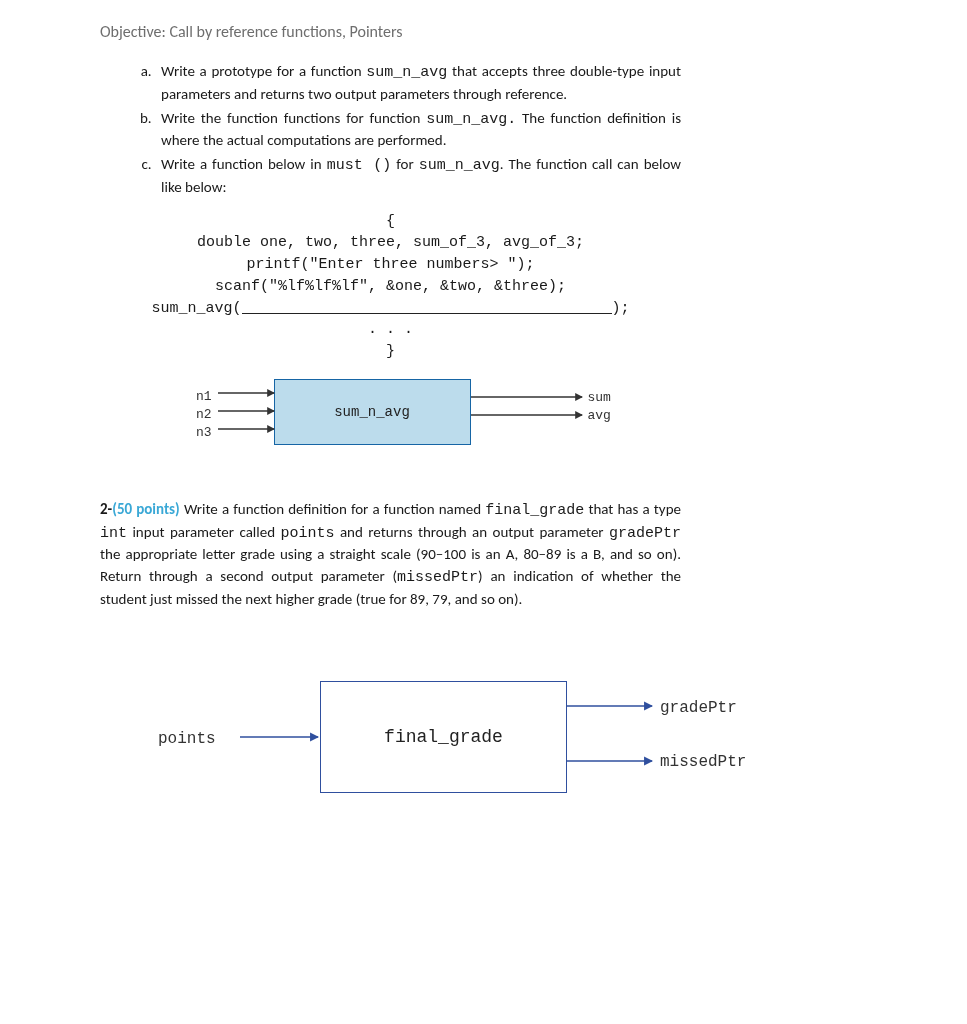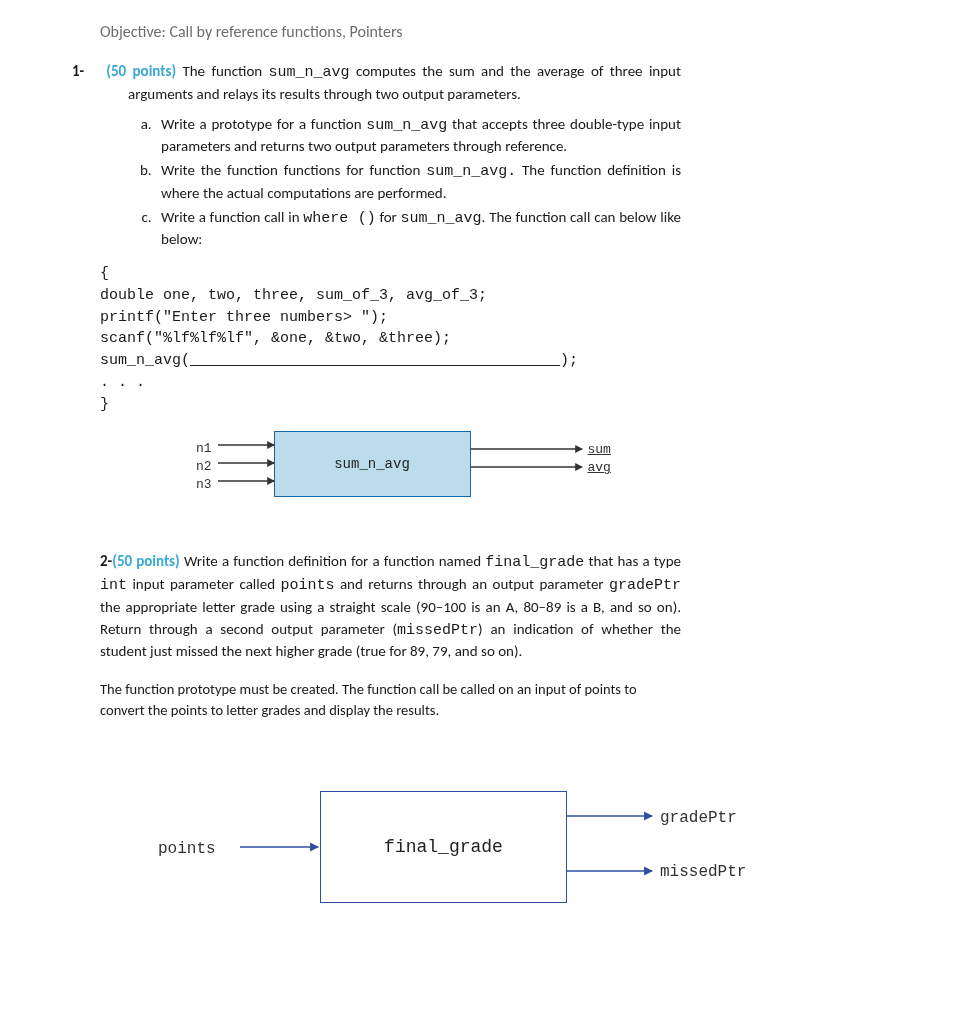--- a/index.html
+++ b/index.html
@@ -49,20 +49,21 @@
     padding-left: 6px;
     margin-bottom: 2px;
     text-align: justify;
   }
   pre.codeblock {
     font-family: "Courier New", Courier, monospace;
     font-size: 15px;
     white-space: pre;
     margin: 4px 0 0 0;
     line-height: 1.45;
+    text-align: center;
   }
   .underline-blank {
     display: inline-block;
     border-bottom: 1px solid #222;
     width: 370px;
     height: 14px;
     vertical-align: -2px;
   }
 
   
@@ -84,21 +85,21 @@
     display: flex;
     align-items: center;
     justify-content: center;
     font-family: "Courier New", monospace;
     font-size: 14px;
     color: #222;
   }
   .d1-left-labels { position: absolute; left: 22px; top: 9px; line-height: 18px; text-align:right; width:24px;}
   .d1-left-labels span { display:block; }
   .d1-right-labels { position: absolute; left: 422px; top: 10px; line-height: 18px;}
-  .d1-right-labels span{ display:block;text-decoration:underline; }
+  .d1-right-labels span{ display:block; }
   .d1 svg { position:absolute; left:0; top:0; }
 
   
   .q2 { margin-top: 40px; }
   .q2 p { margin: 0 0 16px 0; }
   .q2 .body { text-align: justify; line-height:1.45;}
 
   
   .diagram2 {
     position: relative;
@@ -126,34 +127,30 @@
   .d2-right2 { position: absolute; left: 560px; top: 70px;}
   .d2 svg { position:absolute; left:0; top:0; }
 </style>
 </head>
 <body>
 
 <div class="page">
 
   <div class="objective">Objective: Call by reference functions, Pointers</div>
 
-  <div class="justify q1-body" style="text-indent:-28px;">
-    <span class="q-num">1- </span>
-    <span class="q-points">(50 points)</span><span> The function </span><span class="mono">sum_n_avg</span><span> computes the sum and the average of three input arguments and relays its results through two output parameters.</span>
-  </div>
 
   <ol class="sublist">
     <li>
       <span>Write a prototype for a function </span><span class="mono">sum_n_avg</span><span> that accepts three double-type input parameters and returns two output parameters through reference.</span>
     </li>
     <li>
       <span>Write the function functions for function </span><span class="mono">sum_n_avg.</span><span>  The function definition is where the actual computations are performed.</span>
     </li>
     <li>
-      <span>Write a function call in </span><span class="mono">where ()</span><span> for </span><span class="mono">sum_n_avg</span><span>. The function call can below like below:</span>
+      <span>Write a function below in </span><span class="mono">must ()</span><span> for </span><span class="mono">sum_n_avg</span><span>. The function call can below like below:</span>
     </li>
   </ol>
 
   <pre class="codeblock"><span>{</span>
 <span>double one, two, three, sum_of_3, avg_of_3;</span>
 <span>printf("Enter three numbers&gt; ");</span>
 <span>scanf("%lf%lf%lf", &amp;one, &amp;two, &amp;three);</span>
 <span>sum_n_avg(</span><span class="underline-blank"></span><span>);</span>
 <span>. . .</span>
 <span>}</span></pre>
@@ -180,21 +177,20 @@
       <line x1="52" y1="50" x2="108" y2="50" stroke="#333" stroke-width="1.3" marker-end="url(#ah1)"></line>
       <line x1="305" y1="18" x2="416" y2="18" stroke="#333" stroke-width="1.3" marker-end="url(#ah1)"></line>
       <line x1="305" y1="36" x2="416" y2="36" stroke="#333" stroke-width="1.3" marker-end="url(#ah1)"></line>
     </svg>
   </div>
 
   <div class="q2">
     <p class="body">
       <span class="q-num">2- </span><span class="q-points">(50 points)</span><span> Write a function definition for a function named </span><span class="mono">final_grade</span><span>  that has a type </span><span class="mono">int</span><span>  input parameter called </span><span class="mono">points</span><span> and returns through an output parameter </span><span class="mono">gradePtr</span><span>  the appropriate letter grade using a straight scale (90–100 is an A, 80–89 is a B, and so on). Return through a second output parameter (</span><span class="mono">missedPtr</span><span>) an indication of whether the student just missed the next higher grade (true for 89, 79, and so on).</span>
     </p>
-    <p style="font-size:14.5px;">The function prototype must be created. The function call be called on an input of points to convert the points to letter grades and display the results.</p>
   </div>
 
   <div class="diagram2 d2">
     <div class="d2-left">points</div>
     <div class="d2-box">final_grade</div>
     <div class="d2-right1">gradePtr</div>
     <div class="d2-right2">missedPtr</div>
     <svg width="640" height="130">
       <defs>
         <marker id="ah2" viewBox="0 0 8 8" refX="7" refY="4" markerWidth="7" markerHeight="7" orient="auto">

